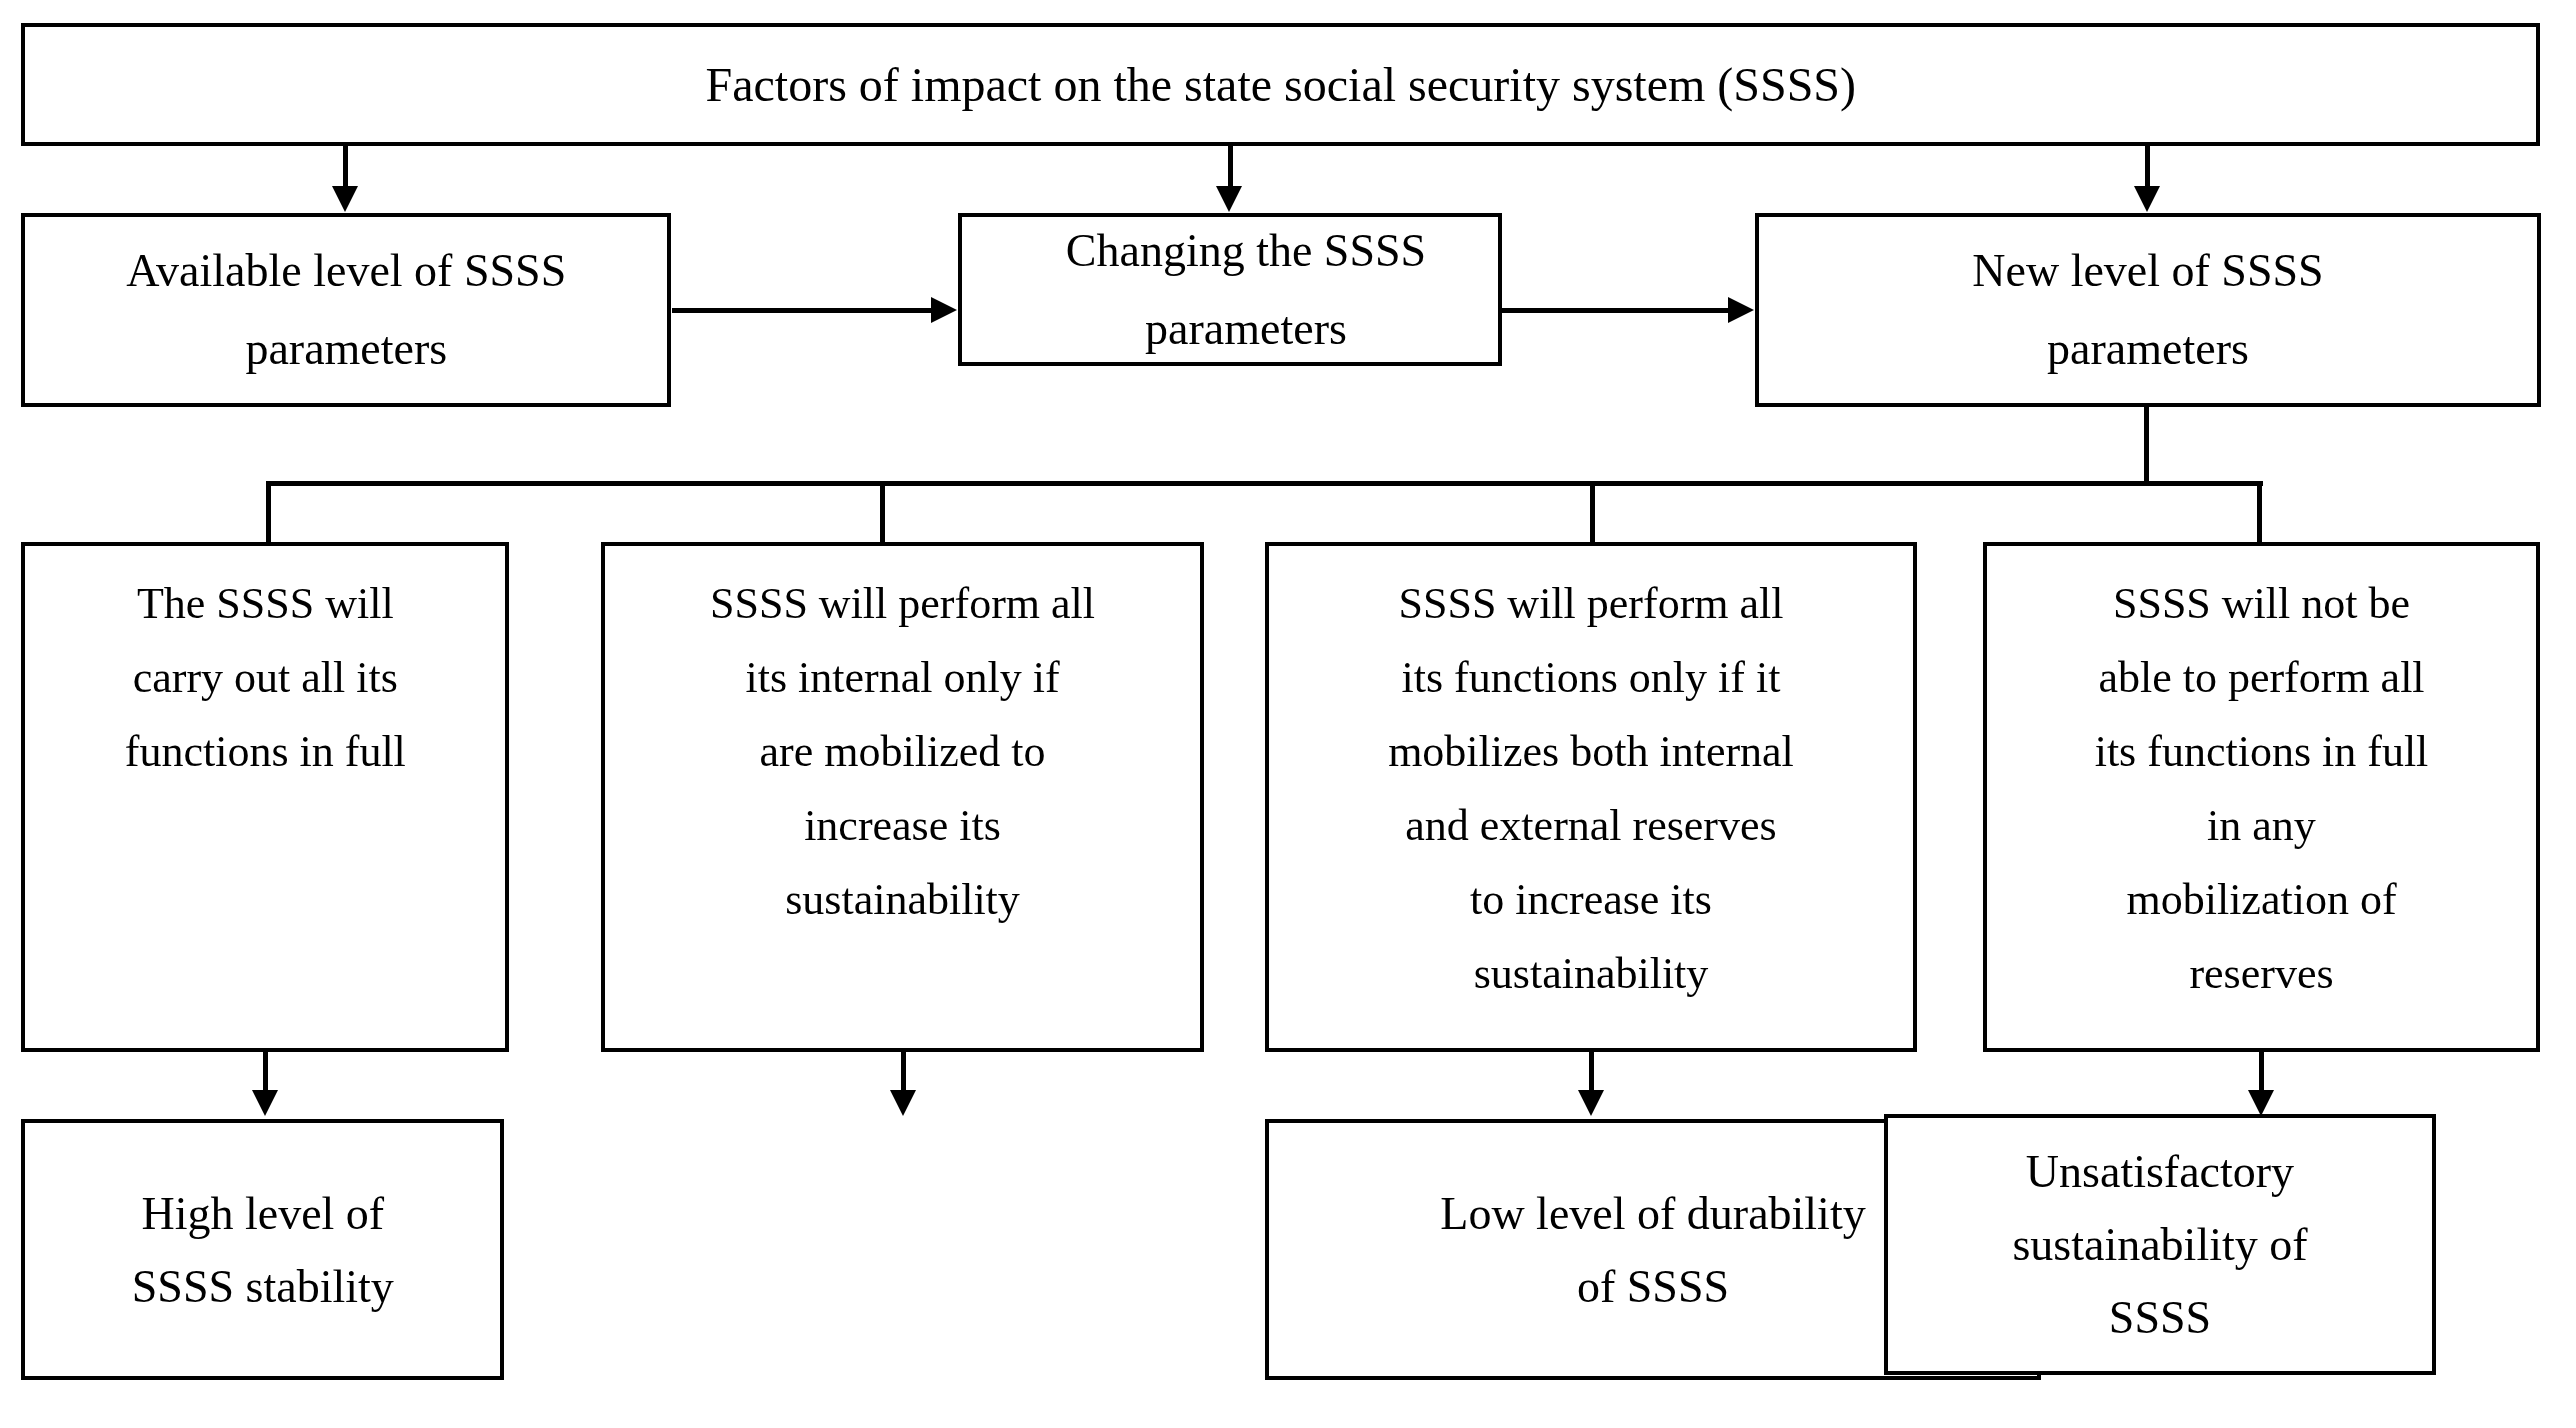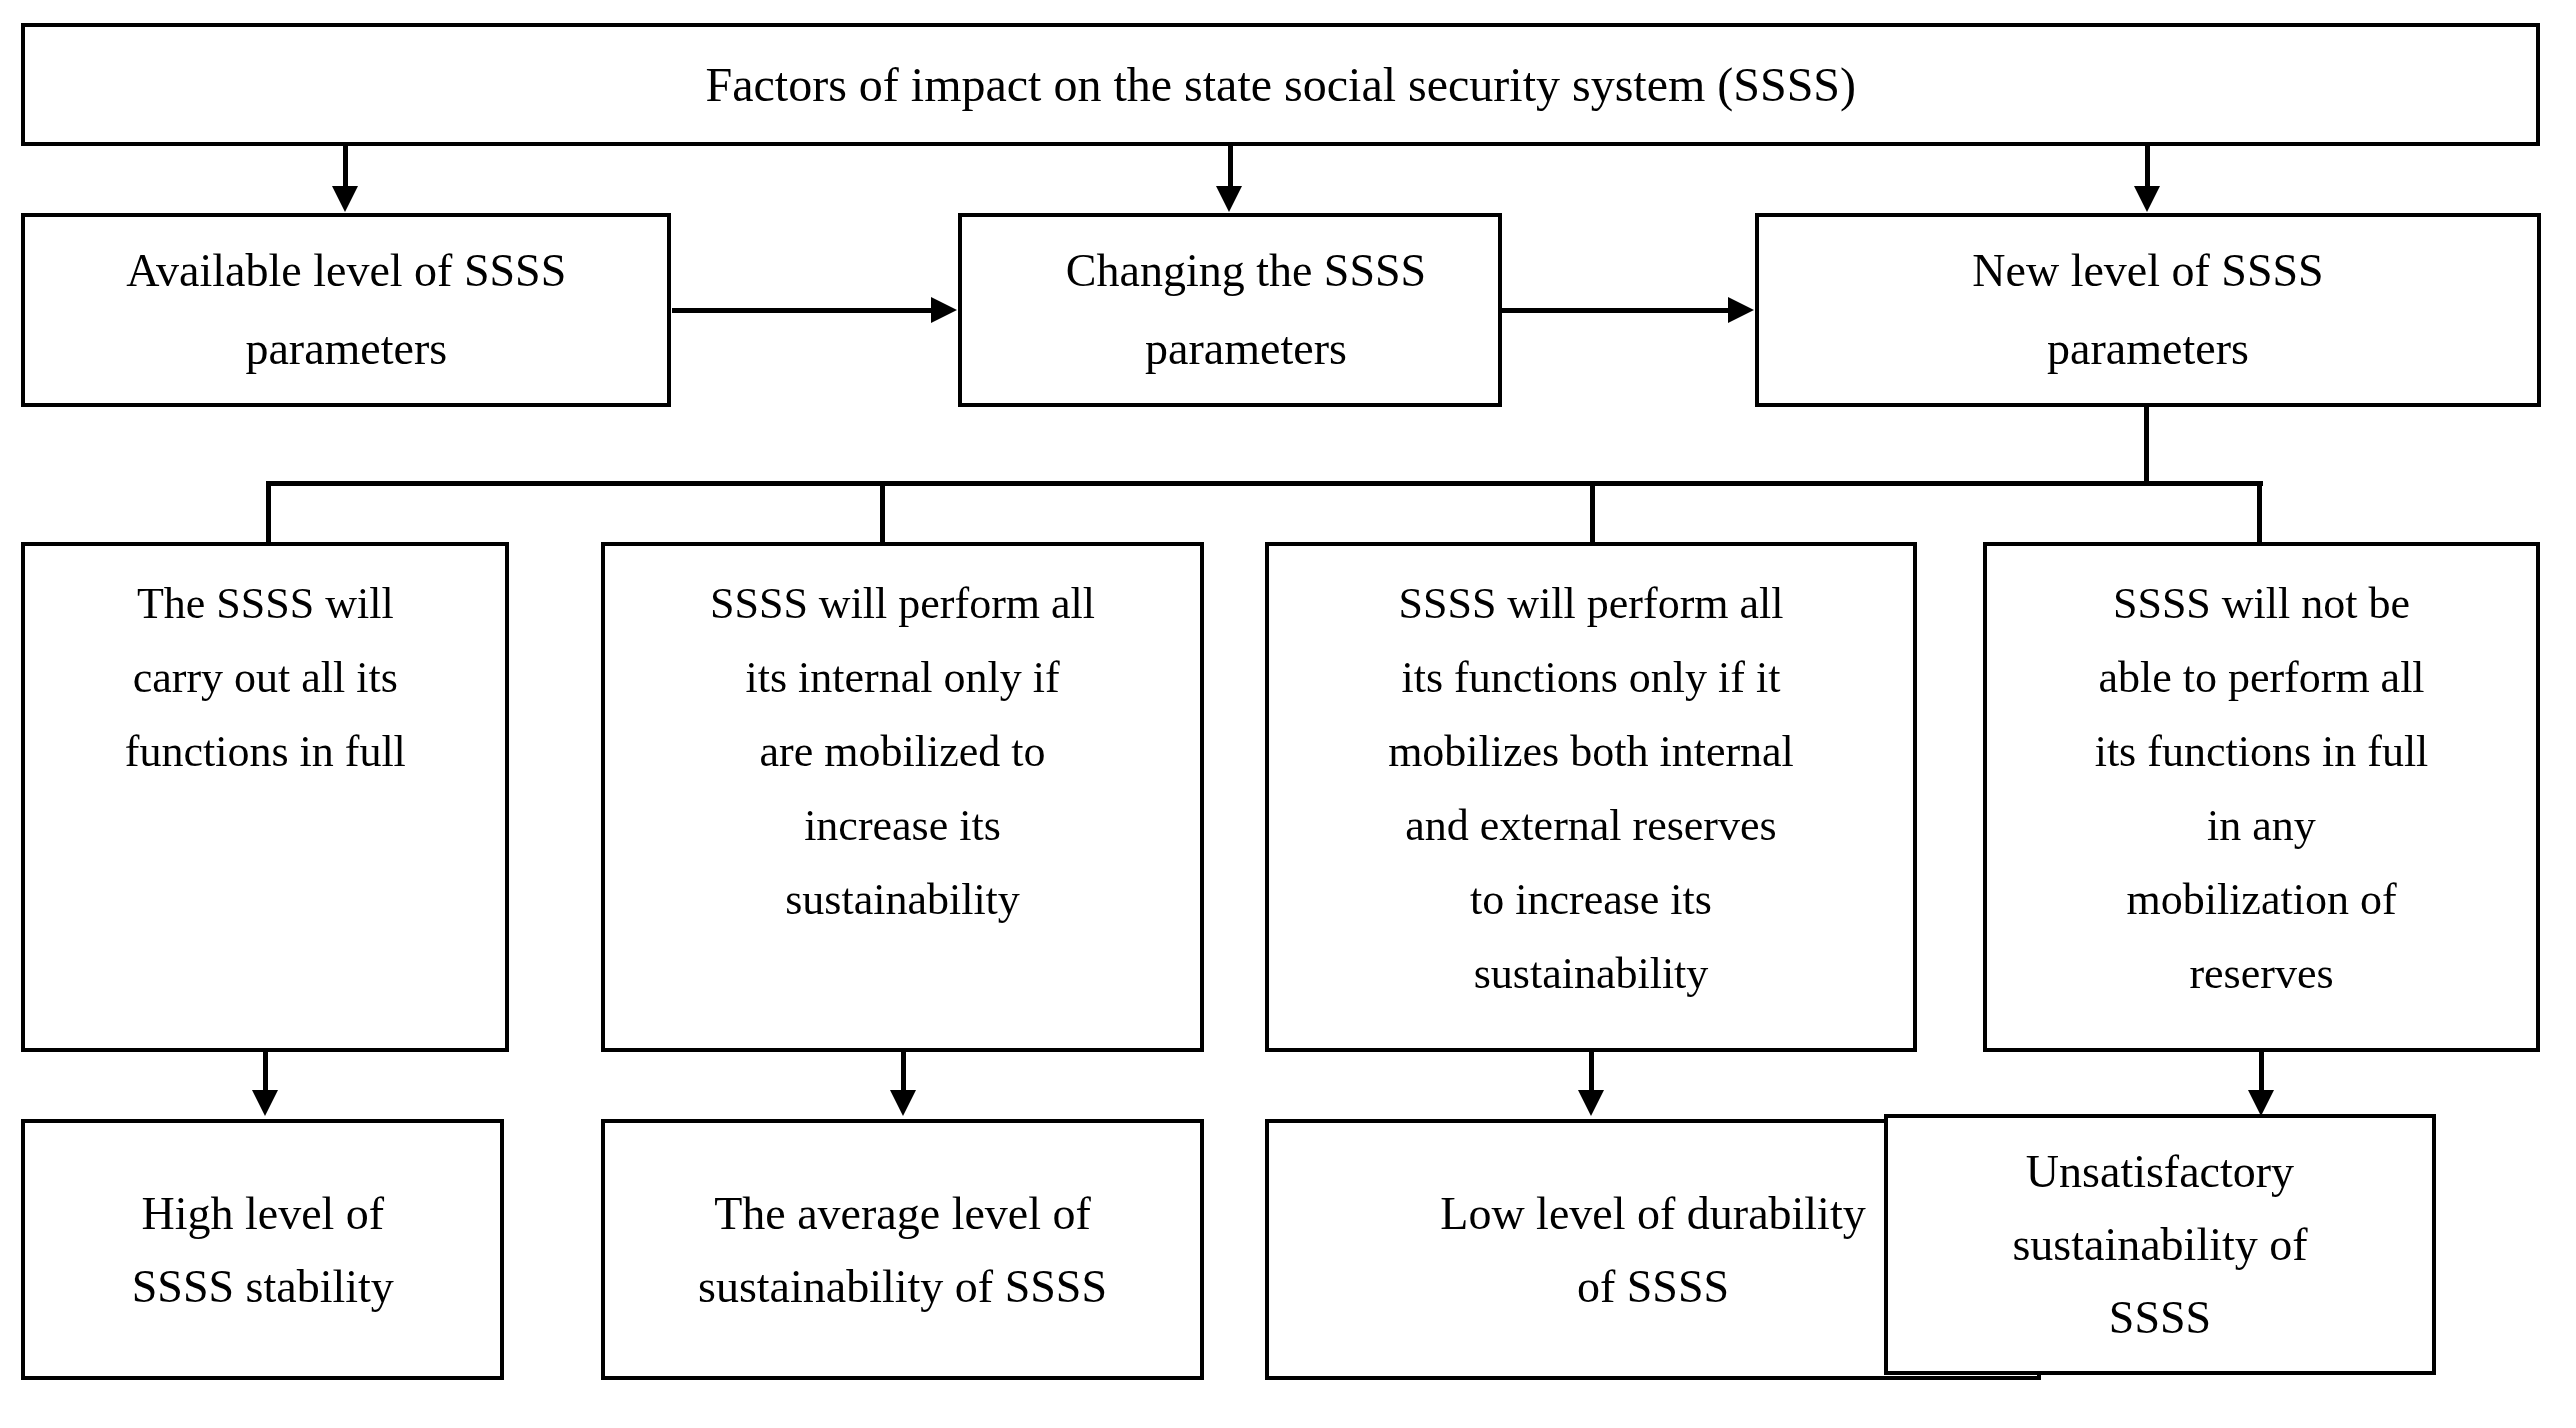--- a/index.html
+++ b/index.html
@@ -66,21 +66,21 @@
   <div class="arrow-down" style="left:1216px; top:186px;"></div>
 
   <div class="vline" style="left:2145px; top:146px; height:41px;"></div>
   <div class="arrow-down" style="left:2134px; top:186px;"></div>
 
   <div class="box center fs-row2" style="left:21.3px; top:213px; width:650px; height:194px;">
     <div class="line">Available level of SSSS</div>
     <div class="line">parameters</div>
   </div>
 
-  <div class="box center fs-row2" style="left:958px; top:213px; width:544px; height:194px;padding-left:32px;">
+  <div class="box center fs-row2" style="left:958px; top:213px; width:544px; height:153px;padding-left:32px;">
     <div class="line">Changing the SSSS</div>
     <div class="line">parameters</div>
   </div>
 
   <div class="box center fs-row2" style="left:1755px; top:213px; width:786px; height:194px;">
     <div class="line">New level of SSSS</div>
     <div class="line">parameters</div>
   </div>
 
   <div class="hline" style="left:672px; top:308px; width:260px;"></div>
@@ -139,24 +139,20 @@
   <div class="arrow-down" style="left:1578px; top:1090px;"></div>
 
   <div class="vline" style="left:2259px; top:1052px; height:40px;"></div>
   <div class="arrow-down" style="left:2248px; top:1090px;"></div>
 
   <div class="box center fs-row4" style="left:21.3px; top:1119px; width:483px; height:261px;">
     <div class="line">High level of</div>
     <div class="line">SSSS stability</div>
   </div>
 
-  <div class="box center fs-row4" style="left:601px; top:1119px; width:603px; height:261px;">
-    <div class="line">The average level of</div>
-    <div class="line">sustainability of SSSS</div>
-  </div>
 
   <div class="box center fs-row4" style="left:1265px; top:1119px; width:776px; height:261px;">
     <div class="line">Low level of durability</div>
     <div class="line">of SSSS</div>
   </div>
 
   <div class="box center fs-row4" style="left:1884px; top:1114px; width:552px; height:261px;">
     <div class="line">Unsatisfactory</div>
     <div class="line">sustainability of</div>
     <div class="line">SSSS</div>

